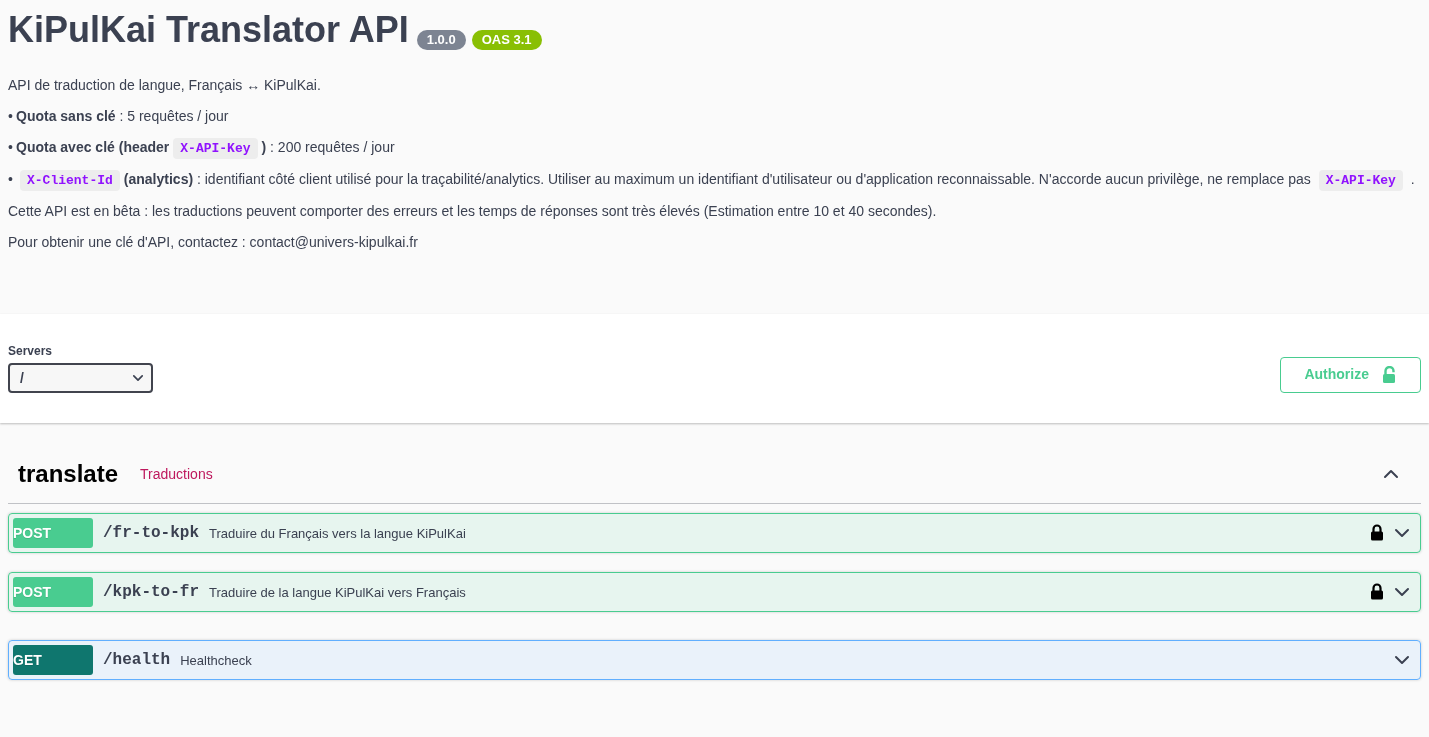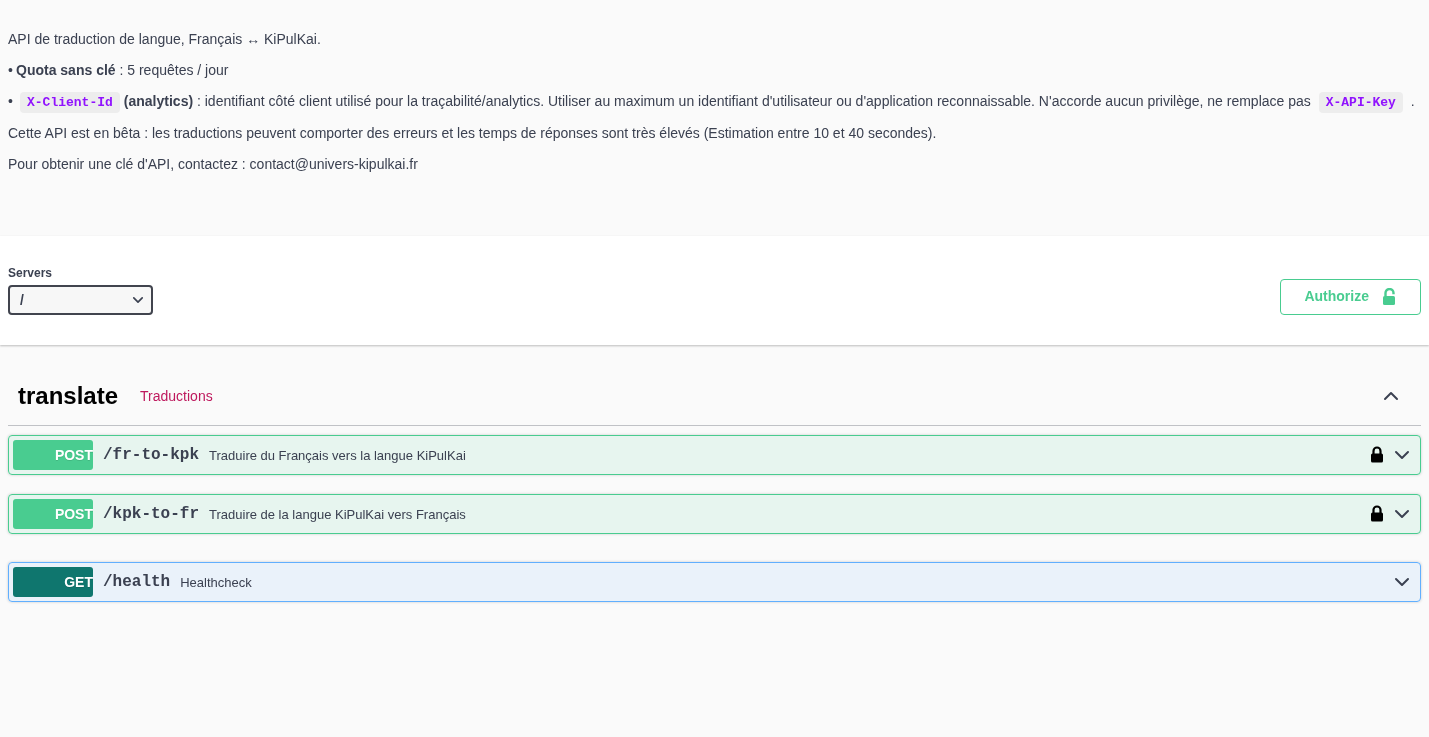--- a/index.html
+++ b/index.html
@@ -69,43 +69,45 @@
 
   .operations { padding-top:9px; }
   .opblock {
     display:flex; align-items:center;
     border:1px solid; border-radius:4px; margin-bottom:19px; padding:4px;
     box-shadow:0 0 3px rgba(0,0,0,.19);
   }
   .opblock.post { border-color:#49cc90; background:rgba(73,204,144,.1); }
   .opblock.get  { border-color:#61affe; background:rgba(97,175,254,.1); }
   .opblock-method {
-    min-width:80px; text-align:right; padding:7px 0; border-radius:3px;
+    min-width:80px; text-align:left; padding:7px 0; border-radius:3px;
     color:#fff; font-weight:700; font-size:14px;
     text-shadow:0 1px 0 rgba(0,0,0,.1); cursor:pointer;
   }
   .opblock.post .opblock-method { background:#49cc90; }
   .opblock.get  .opblock-method { background:#0f766e; }
   .opblock-path {
     margin-left:10px; font-family:Liberation Mono, monospace;
     font-size:16px; font-weight:700; color:#3b4151; cursor:pointer;
   }
   .opblock-summary { margin-left:10px; font-size:13px; color:#3b4151; }
   .opblock-right { margin-left:auto; display:flex; align-items:center; gap:8px; padding-right:4px; }
   .icon-btn { background:none; border:none; padding:0; cursor:pointer; display:flex; }
 </style>
 </head>
 <body>
 
 <div class="information-container">
+  <h1 class="main-title"><span>KiPulKai Translator API</span><span class="badges"><span class="pill version">1.0.0</span><span class="pill oas">OAS 3.1</span></span></h1>
 
   <div class="description">
     <p>API de traduction de langue, Français ↔ KiPulKai.</p>
     <ul>
       <li><span class="marker">•</span><span class="b">Quota sans clé</span><span> : 5 requêtes / jour</span></li>
+      <li><span class="marker">•</span><span class="b">Quota avec clé (header</span><code class="mdcode">X-API-Key</code><span class="b">)</span><span> : 200 requêtes / jour</span></li>
       <li><span class="marker">•</span><code class="mdcode">X-Client-Id</code><span class="b">(analytics)</span><span> : identifiant côté client utilisé pour la traçabilité/analytics. Utiliser au maximum un identifiant d'utilisateur ou d'application reconnaissable. N'accorde aucun privilège, ne remplace pas </span><code class="mdcode">X-API-Key</code><span> .</span></li>
     </ul>
     <p>Cette API est en bêta : les traductions peuvent comporter des erreurs et les temps de réponses sont très élevés (Estimation entre 10 et 40 secondes).</p>
     <p>Pour obtenir une clé d'API, contactez : contact@univers-kipulkai.fr</p>
   </div>
 </div>
 
 <div class="scheme-container">
   <div class="schemes">
     <div>

